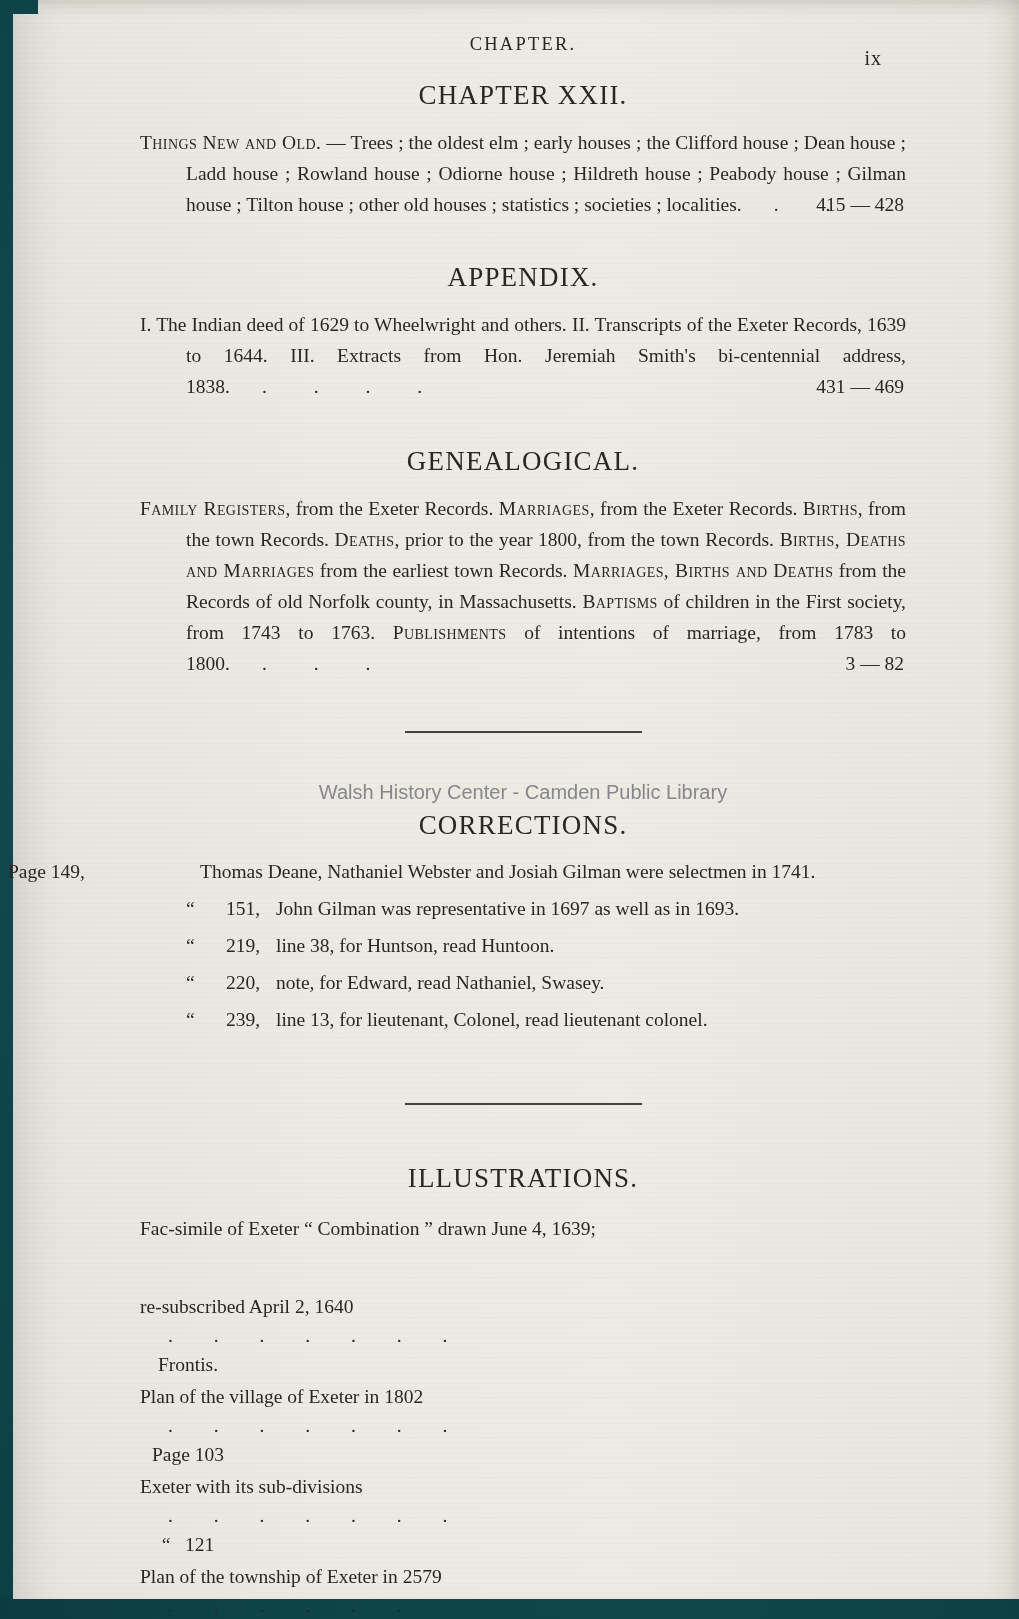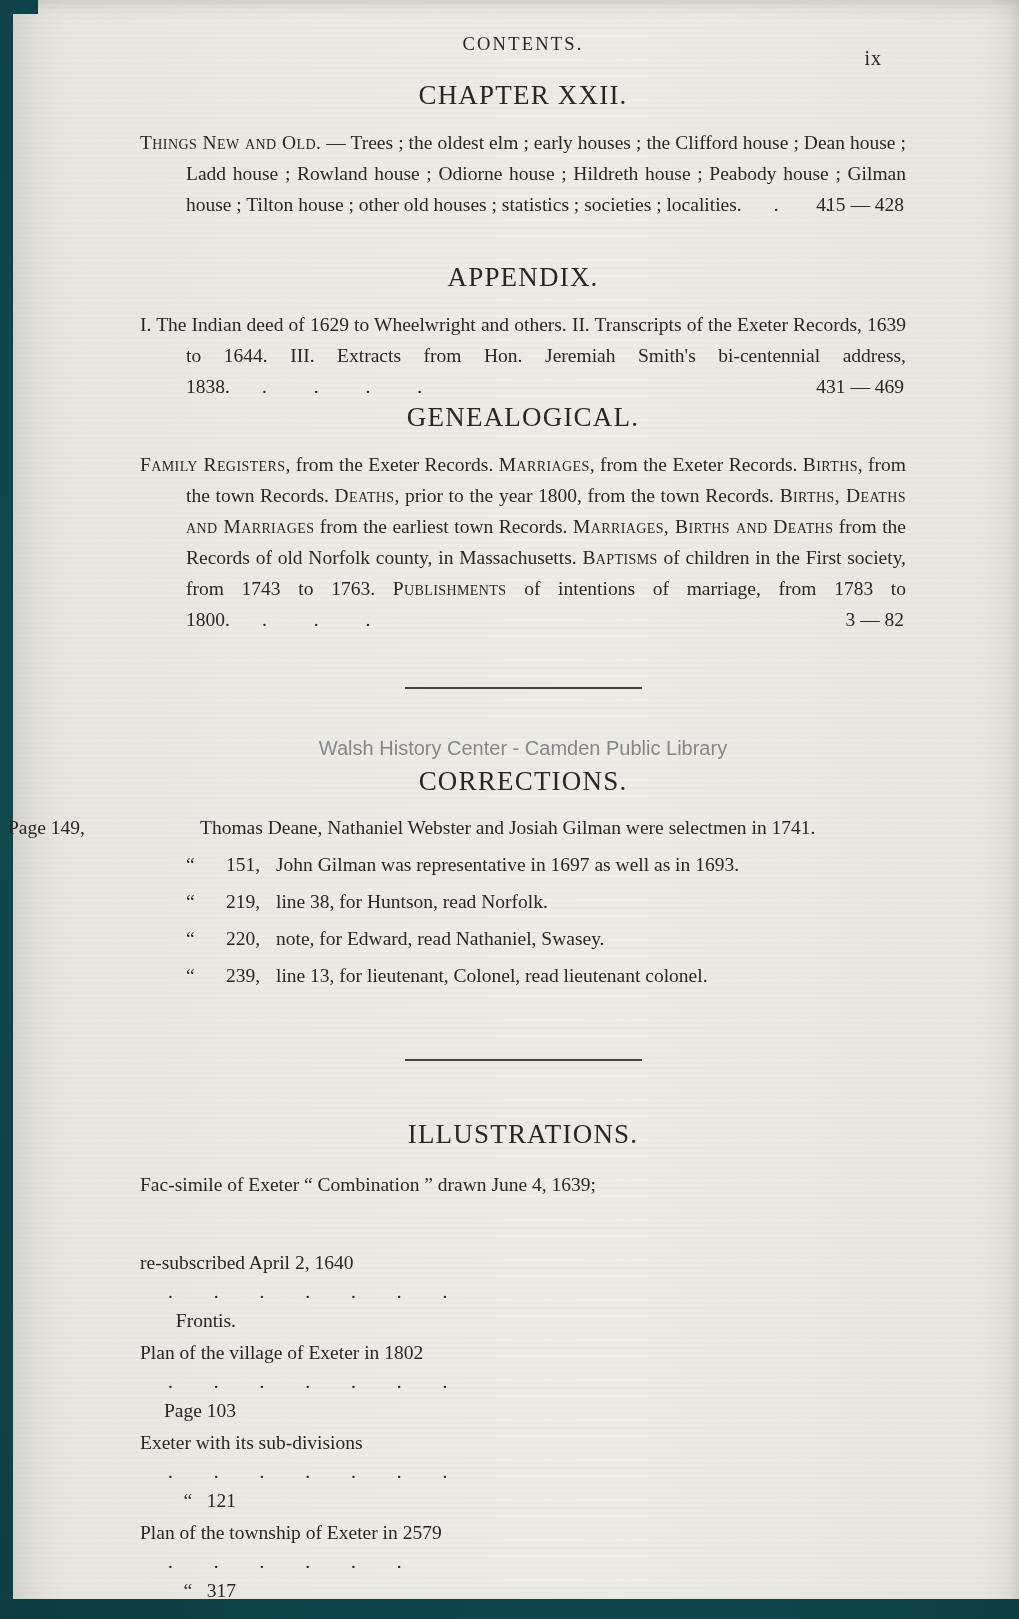--- a/index.html
+++ b/index.html
@@ -46,21 +46,21 @@
     position: absolute; right: 24px; top: 13px;
     font-size: 20px; letter-spacing: 1px;
   }
   .section-heading {
     text-align: center;
     font-size: 27px;
     letter-spacing: 1.2px;
   }
   .h-chapter   { margin-top: 25px; }
   .h-appendix  { margin-top: 42px; }
-  .h-geneal    { }
+  .h-geneal    { margin-top: 44px; }
   .h-correct   { margin-top: 6px; }
   .h-illustr   { margin-top: 58px; }
 
   .toc-entry {
     position: relative;
     margin-top: 16px;
     font-size: 19.5px;
     line-height: 31px;
     text-align: justify;
     padding-left: 46px;
@@ -120,37 +120,37 @@
   .ill-dots {
     flex: 1 1 auto;
     overflow: hidden;
     white-space: nowrap;
     word-spacing: 36px;
     padding-left: 28px;
   }
   .ill-page {
     flex: 0 0 auto;
     min-width: 96px;
-    text-align: right;
+    text-align: center;
     white-space: pre;
     font-family: Liberation Serif, serif;
   }
 </style>
 </head>
 <body style="--paper: #ece9e2; --edge: #0e4449; --ink: #2a2723; --watermark: #85878a;">
 
 <div class="paper"></div>
 <div class="edge-left"></div>
 <div class="edge-corner"></div>
 <div class="edge-bottom"></div>
 
 <div class="content">
 
   <div class="page-header">
-    <div class="header-title">CONTENTS.</div>
+    <div class="header-title">CHAPTER.</div>
     <div class="page-num">ix</div>
   </div>
 
   <div class="section-heading h-chapter">CHAPTER XXII.</div>
 
   <div class="toc-entry"><span><span class="sc">Things New and Old.</span><span> — Trees ; the oldest elm ; early houses ; the Clifford house ; Dean house ; Ladd house ; Rowland house ; Odiorne house ; Hildreth house ; Peabody house ; Gilman house ; Tilton house ; other old houses ; statistics ; societies ; localities.</span></span><span class="leader">. .</span><span class="pages">415 — 428</span>
   </div>
 
   <div class="section-heading h-appendix">APPENDIX.</div>
 
@@ -166,21 +166,21 @@
 
   <div class="watermark">Walsh History Center - Camden Public Library</div>
 
   <div class="section-heading h-correct">CORRECTIONS.</div>
 
   <div class="corrections-list">
     <div class="corr-first"><span class="corr-ref">Page 149,</span><span>Thomas Deane, Nathaniel Webster and Josiah Gilman were selectmen in 1741.</span>
     </div>
     <div class="corr-item"><span class="ditto">“</span><span class="corr-ref">151,</span><span>John Gilman was representative in 1697 as well as in 1693.</span>
     </div>
-    <div class="corr-item"><span class="ditto">“</span><span class="corr-ref">219,</span><span>line 38, for Huntson, read Norfolk.</span>
+    <div class="corr-item"><span class="ditto">“</span><span class="corr-ref">219,</span><span>line 38, for Huntson, read Huntoon.</span>
     </div>
     <div class="corr-item"><span class="ditto">“</span><span class="corr-ref">220,</span><span>note, for Edward, read Nathaniel, Swasey.</span>
     </div>
     <div class="corr-item"><span class="ditto">“</span><span class="corr-ref">239,</span><span>line 13, for lieutenant, Colonel, read lieutenant colonel.</span>
     </div>
   </div>
 
   <div class="rule rule2"></div>
 
   <div class="section-heading h-illustr">ILLUSTRATIONS.</div>

